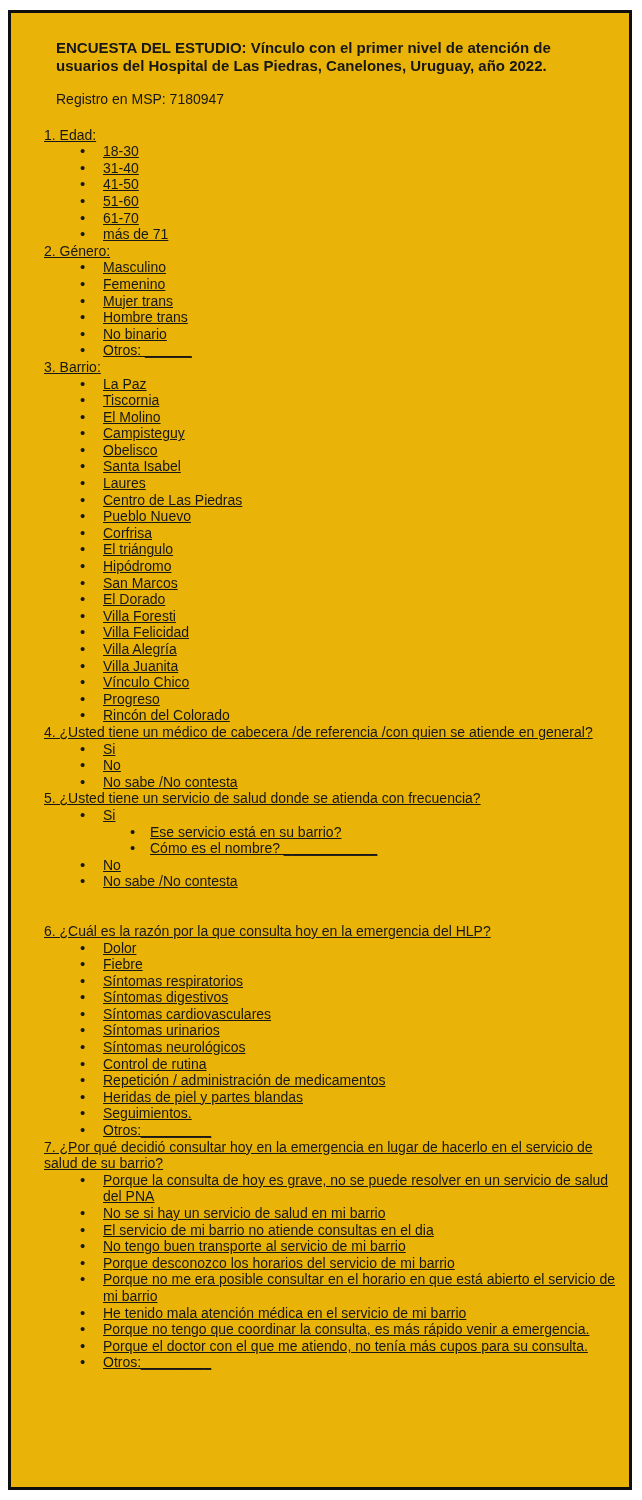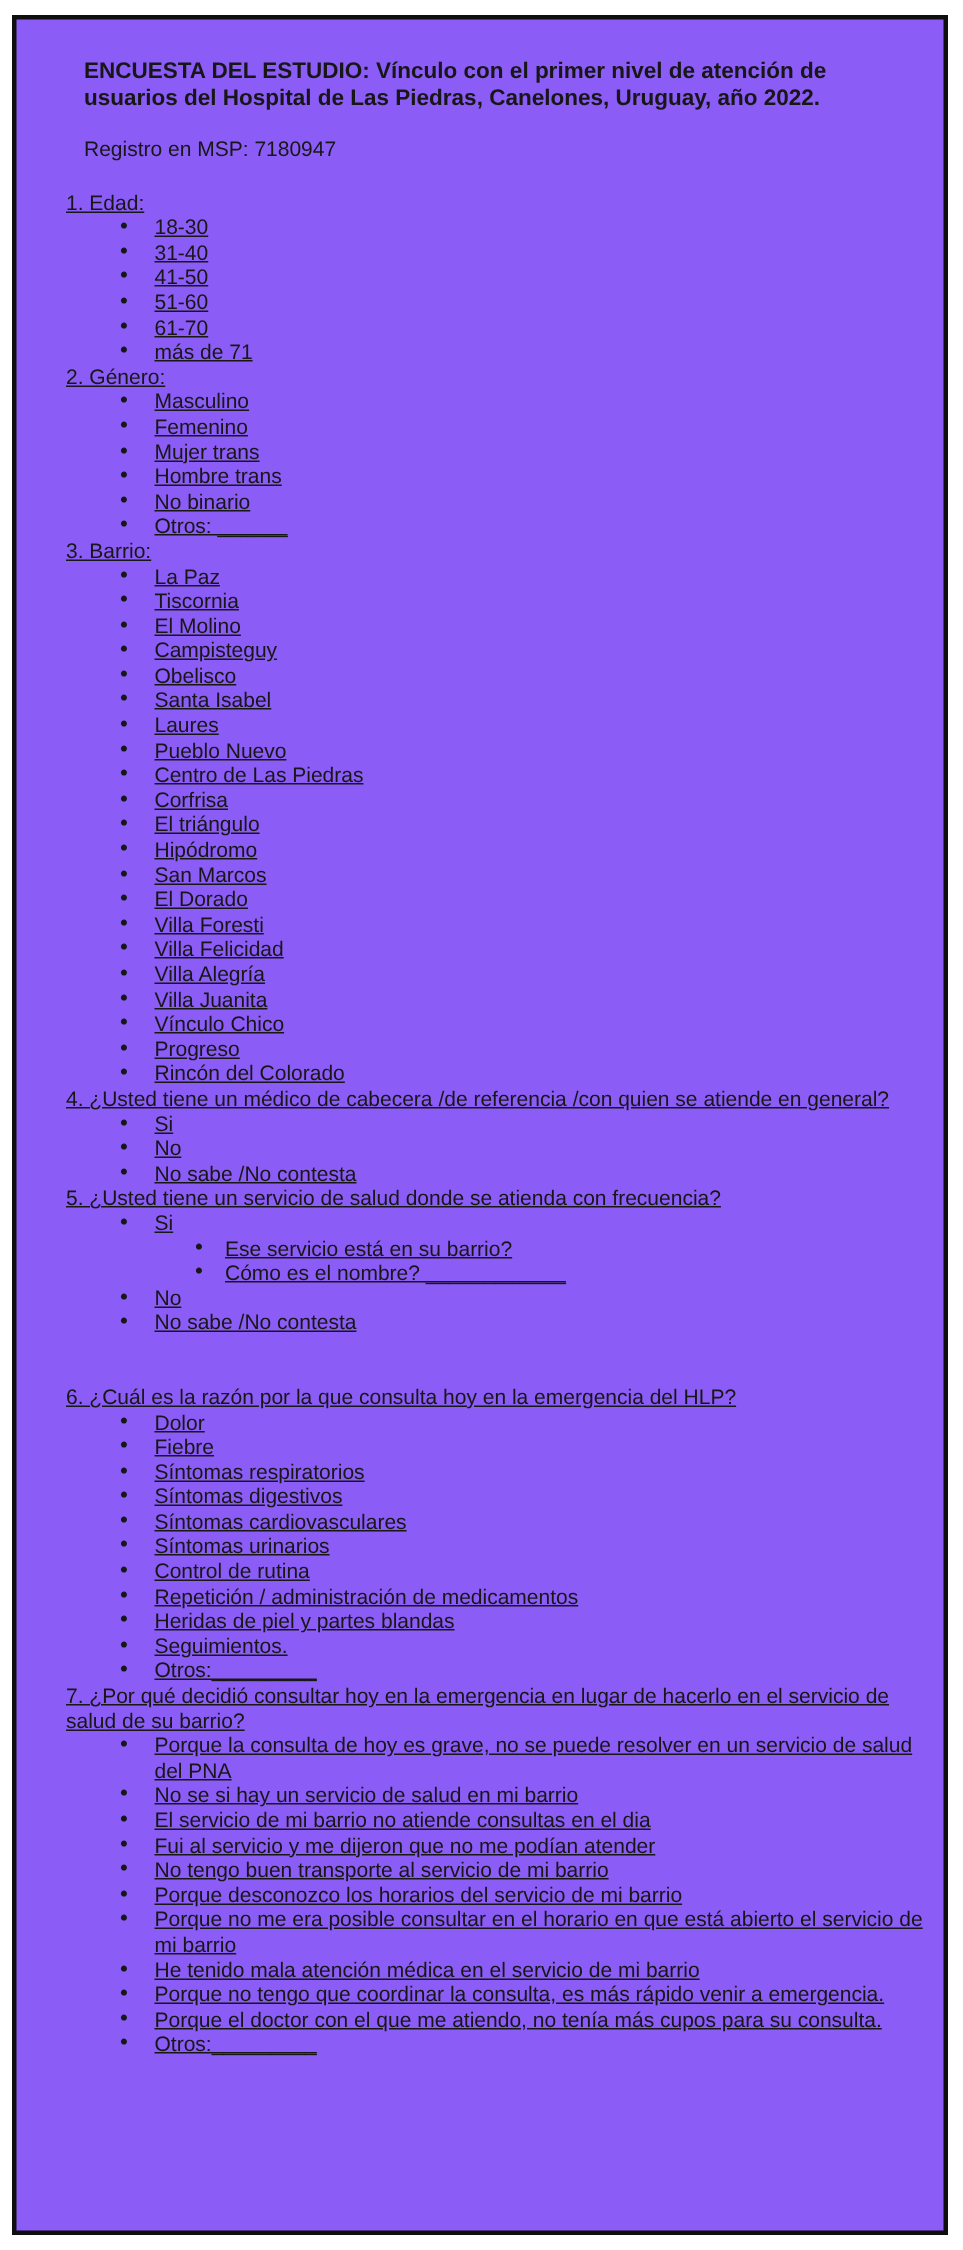--- a/index.html
+++ b/index.html
@@ -15,21 +15,21 @@
     color: #171717;
   }
   .page {
     position: absolute;
     left: 8px;
     top: 10px;
     width: 624px;
     height: 1480px;
     box-sizing: border-box;
     border: 3px solid #0f0f0f;
-    background: #8b5cf6;
+    background: #eab308;
     overflow: hidden;
   }
   .content {
     padding: 26px 10px 0 33px;
     font-size: 14px;
     line-height: 16.6px;
   }
   .title {
     margin: 0 0 0 12px;
     max-width: 552px;
@@ -127,23 +127,23 @@
   <li class="option"><span class="opt-text">El Molino</span></li>
 
   <li class="option"><span class="opt-text">Campisteguy</span></li>
 
   <li class="option"><span class="opt-text">Obelisco</span></li>
 
   <li class="option"><span class="opt-text">Santa Isabel</span></li>
 
   <li class="option"><span class="opt-text">Laures</span></li>
 
+  <li class="option"><span class="opt-text">Centro de Las Piedras</span></li>
+
   <li class="option"><span class="opt-text">Pueblo Nuevo</span></li>
-
-  <li class="option"><span class="opt-text">Centro de Las Piedras</span></li>
 
   <li class="option"><span class="opt-text">Corfrisa</span></li>
 
   <li class="option"><span class="opt-text">El triángulo</span></li>
 
   <li class="option"><span class="opt-text">Hipódromo</span></li>
 
   <li class="option"><span class="opt-text">San Marcos</span></li>
 
   <li class="option"><span class="opt-text">El Dorado</span></li>
@@ -197,20 +197,21 @@
   <li class="option"><span class="opt-text">Fiebre</span></li>
 
   <li class="option"><span class="opt-text">Síntomas respiratorios</span></li>
 
   <li class="option"><span class="opt-text">Síntomas digestivos</span></li>
 
   <li class="option"><span class="opt-text">Síntomas cardiovasculares</span></li>
 
   <li class="option"><span class="opt-text">Síntomas urinarios</span></li>
 
+  <li class="option"><span class="opt-text">Síntomas neurológicos</span></li>
 
   <li class="option"><span class="opt-text">Control de rutina</span></li>
 
   <li class="option"><span class="opt-text">Repetición / administración de medicamentos</span></li>
 
   <li class="option"><span class="opt-text">Heridas de piel y partes blandas</span></li>
 
   <li class="option"><span class="opt-text">Seguimientos.</span></li>
 
   <li class="option"><span class="opt-text">Otros:_________</span></li>
@@ -219,21 +220,20 @@
 
   <section class="question gap-sm">
     <p class="q-text">7. ¿Por qué decidió consultar hoy en la emergencia en lugar de hacerlo en el servicio de salud de su barrio?</p>
     <ul class="options">
   <li class="option"><span class="opt-text">Porque la consulta de hoy es grave, no se puede resolver en un servicio de salud del PNA</span></li>
 
   <li class="option"><span class="opt-text">No se si hay un servicio de salud en mi barrio</span></li>
 
   <li class="option"><span class="opt-text">El servicio de mi barrio no atiende consultas en el dia</span></li>
 
-  <li class="option"><span class="opt-text">Fui al servicio y me dijeron que no me podían atender</span></li>
 
   <li class="option"><span class="opt-text">No tengo buen transporte al servicio de mi barrio</span></li>
 
   <li class="option"><span class="opt-text">Porque desconozco los horarios del servicio de mi barrio</span></li>
 
   <li class="option"><span class="opt-text">Porque no me era posible consultar en el horario en que está abierto el servicio de mi barrio</span></li>
 
   <li class="option"><span class="opt-text">He tenido mala atención médica en el servicio de mi barrio</span></li>
 
   <li class="option"><span class="opt-text">Porque no tengo que coordinar la consulta, es más rápido venir a emergencia.</span></li>

